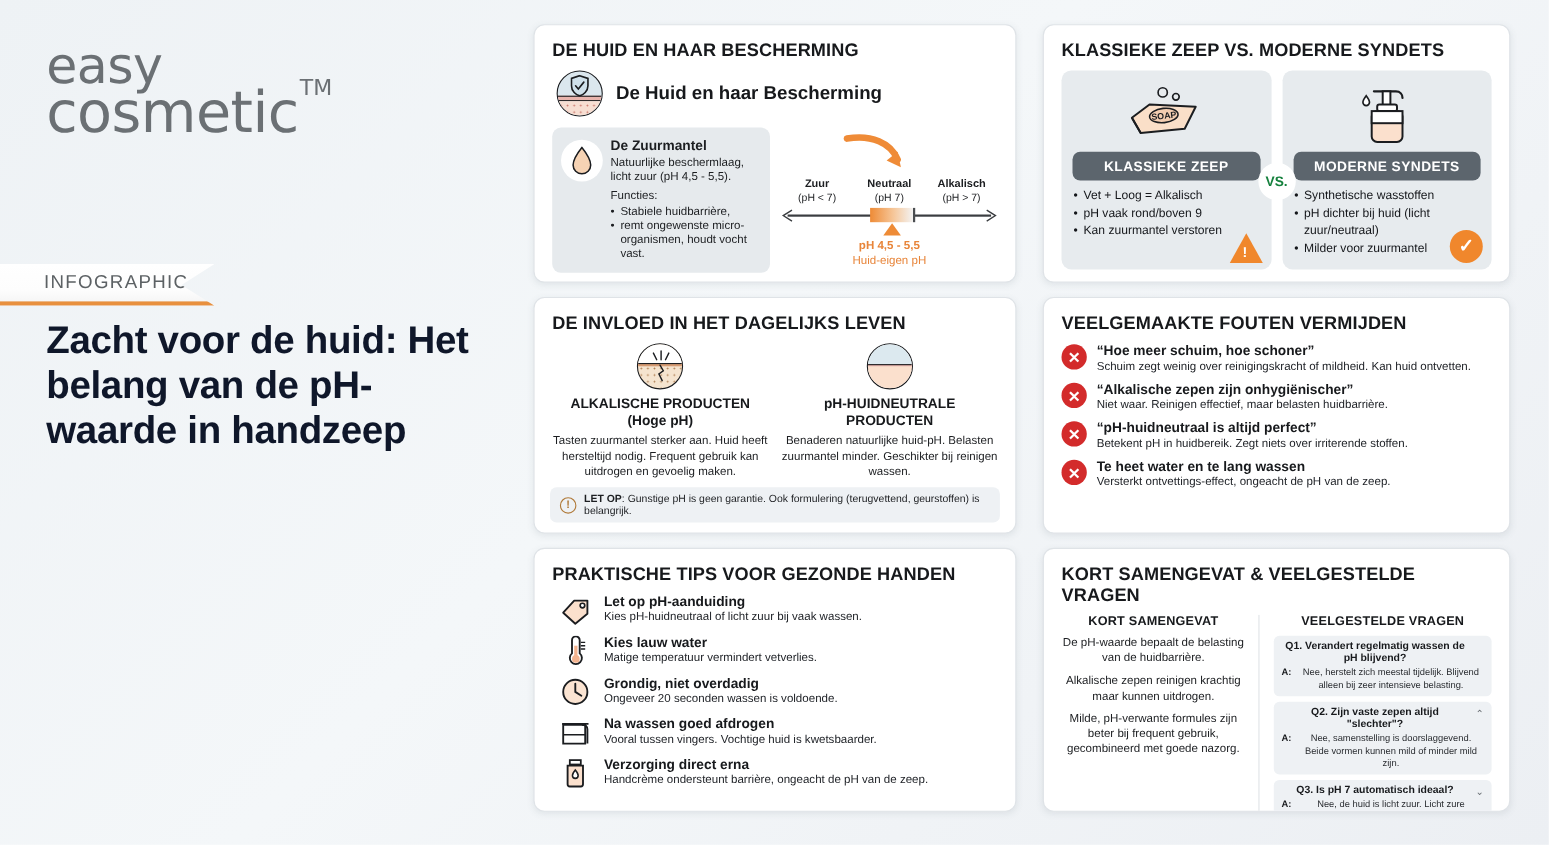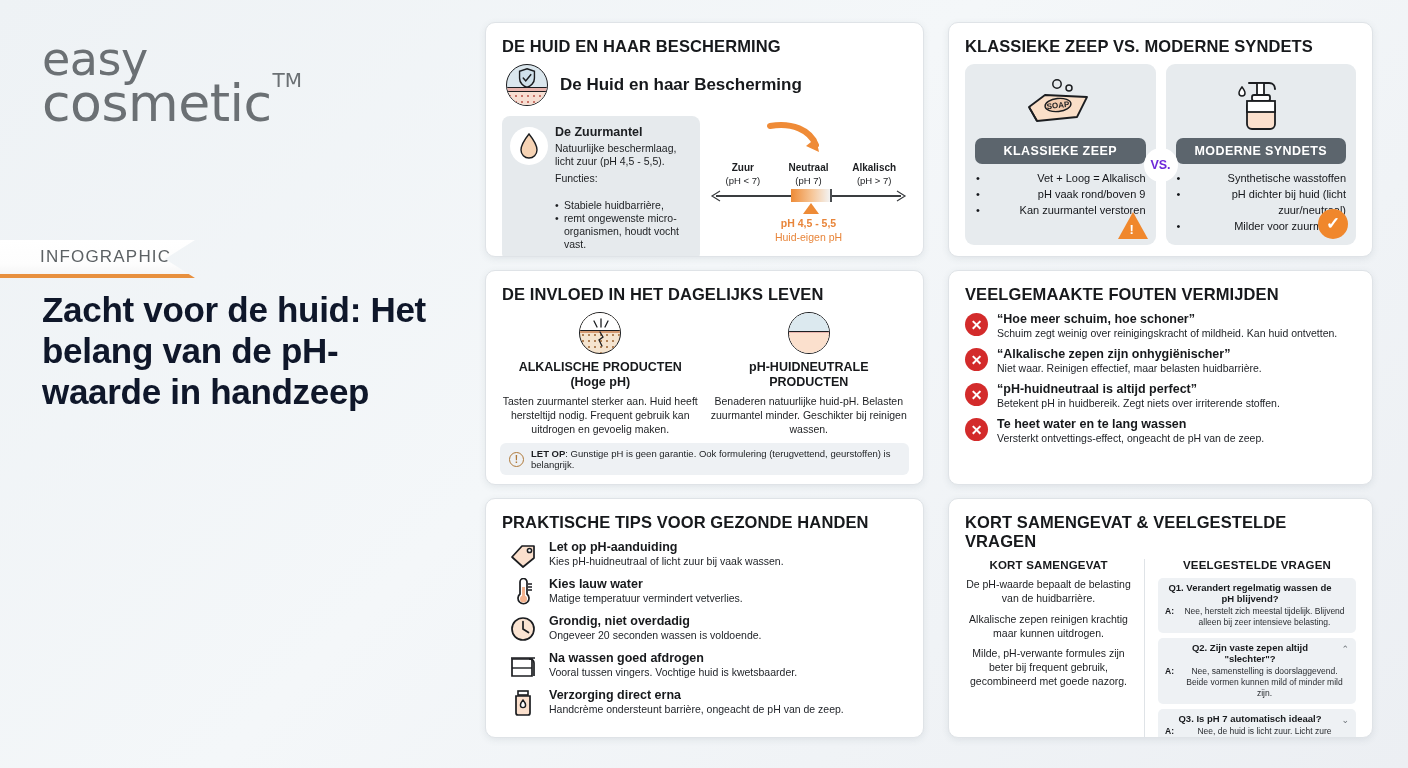--- a/index.html
+++ b/index.html
@@ -130,21 +130,21 @@
   }
   .drop-circle {
     width: 38px; height: 38px; border-radius: 50%;
     background: #fff; flex-shrink: 0;
     display: flex; align-items: center; justify-content: center;
     margin-top: 2px;
   }
   .acid-txt { font-size: 10.5px; color: #1c1e21; line-height: 1.25; }
   .acid-title { font-weight: bold; font-size: 12.5px; margin-bottom: 1px; }
   .acid-fn { margin-top: 4px; }
-  .acid-list { list-style: none; margin-top: 14px; }
+  .acid-list { list-style: none; margin-top: 1px; }
   .acid-list li { position: relative; padding-left: 9px; }
   .acid-list li:before { content: "•"; position: absolute; left: 0; }
 
   .ph-scale { flex: 1; position: relative; padding-top: 8px; }
   .ph-arrow-curve { position: absolute; left: 56px; top: 4px; }
   .ph-labels { display: flex; margin-top: 38px; }
   .ph-lab { flex: 1; text-align: center; font-size: 9.5px; color: #1c1e21; line-height: 1.25; }
   .ph-lab b { font-size: 10px; }
   .ph-track { position: relative; height: 16px; margin-top: 2px; }
   .ph-line { position: absolute; left: 6px; right: 6px; top: 7px; height: 1.2px; background: #3a3d40; }
@@ -179,31 +179,31 @@
     color: #fff;
     text-align: center;
     font-size: 12.5px;
     font-weight: bold;
     letter-spacing: 0.4px;
     border-radius: 7px;
     padding: 6px 4px;
     margin-bottom: 7px;
   }
   .cmp-list { list-style: none; font-size: 11px; color: #14161a; line-height: 1.45; }
-  .cmp-list li { position: relative; padding-left: 10px; text-align: right; }
+  .cmp-list li { position: relative; padding-left: 10px; }
   .cmp-list li:before { content: "•"; position: absolute; left: 1px; }
   .vs-badge {
     position: absolute;
     left: 50%; top: 84px;
     transform: translate(-50%, 0);
     width: 34px; height: 34px;
     border-radius: 50%;
     background: #ffffff;
     display: flex; align-items: center; justify-content: center;
-    font-size: 12.5px; font-weight: bold; color: #6d28d9;
+    font-size: 12.5px; font-weight: bold; color: #15803d;
     z-index: 3;
   }
   .warn-icon {
     position: absolute; right: 8px; bottom: 6px;
     width: 0; height: 0;
     border-left: 15px solid transparent;
     border-right: 15px solid transparent;
     border-bottom: 27px solid #f0872c;
   }
   .warn-icon span {

